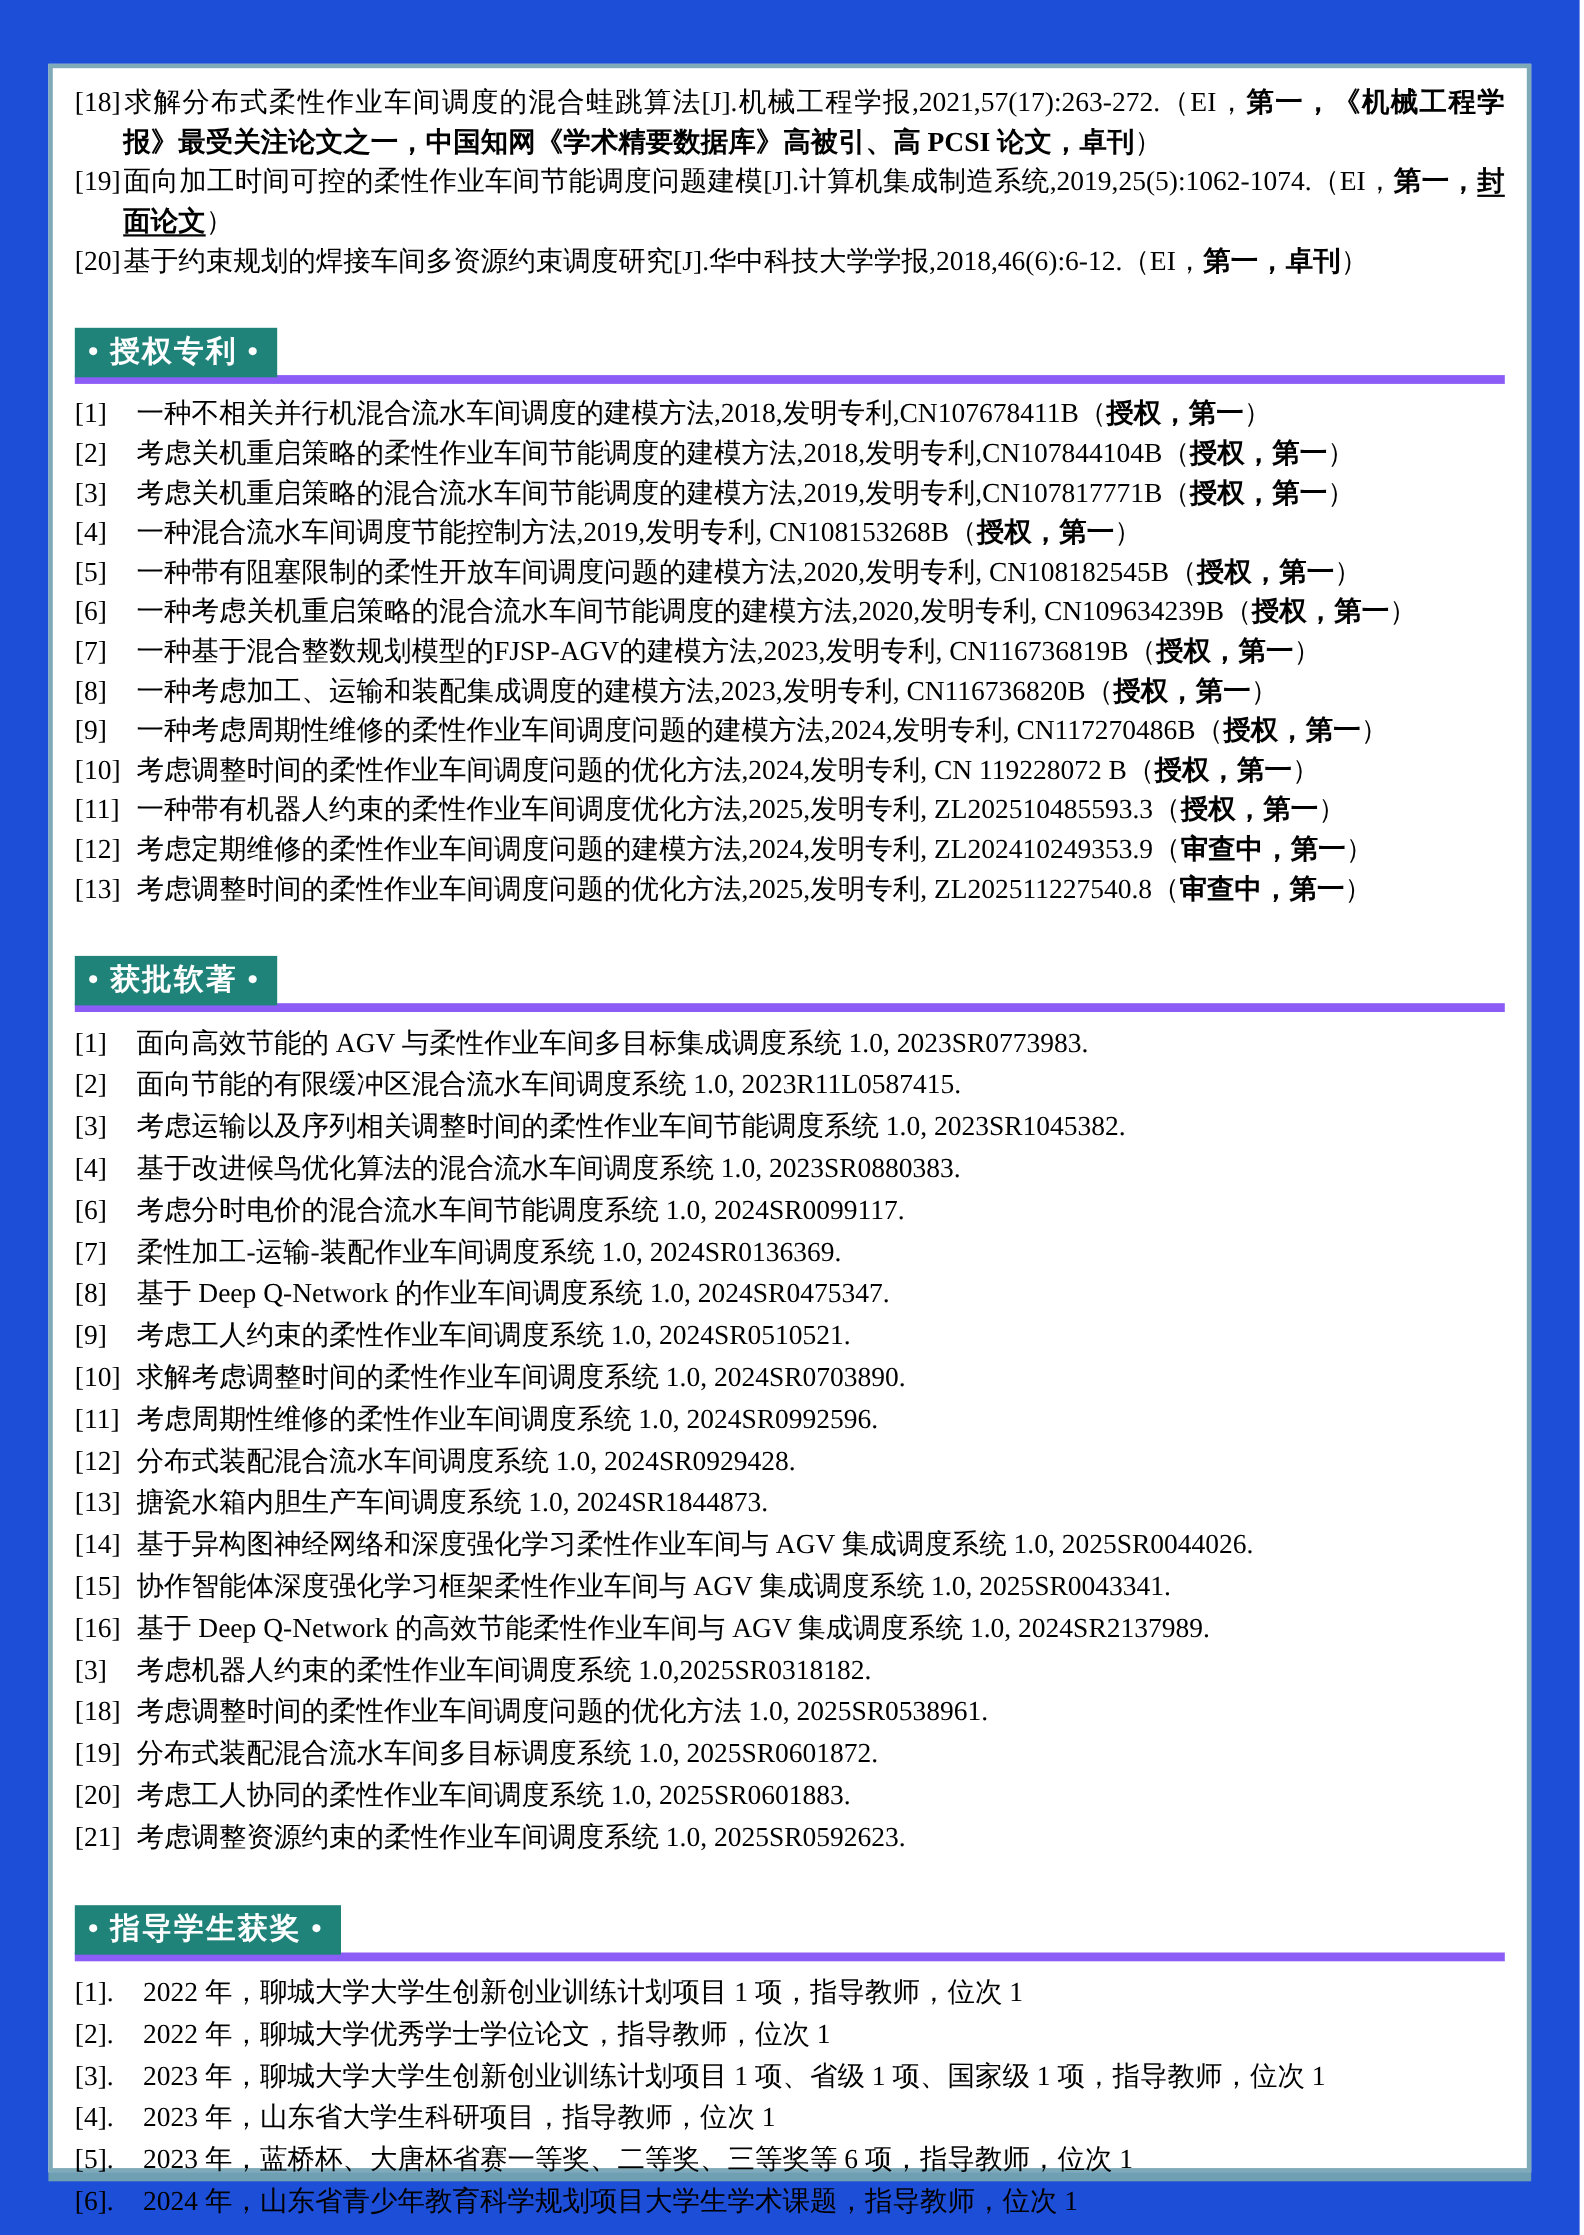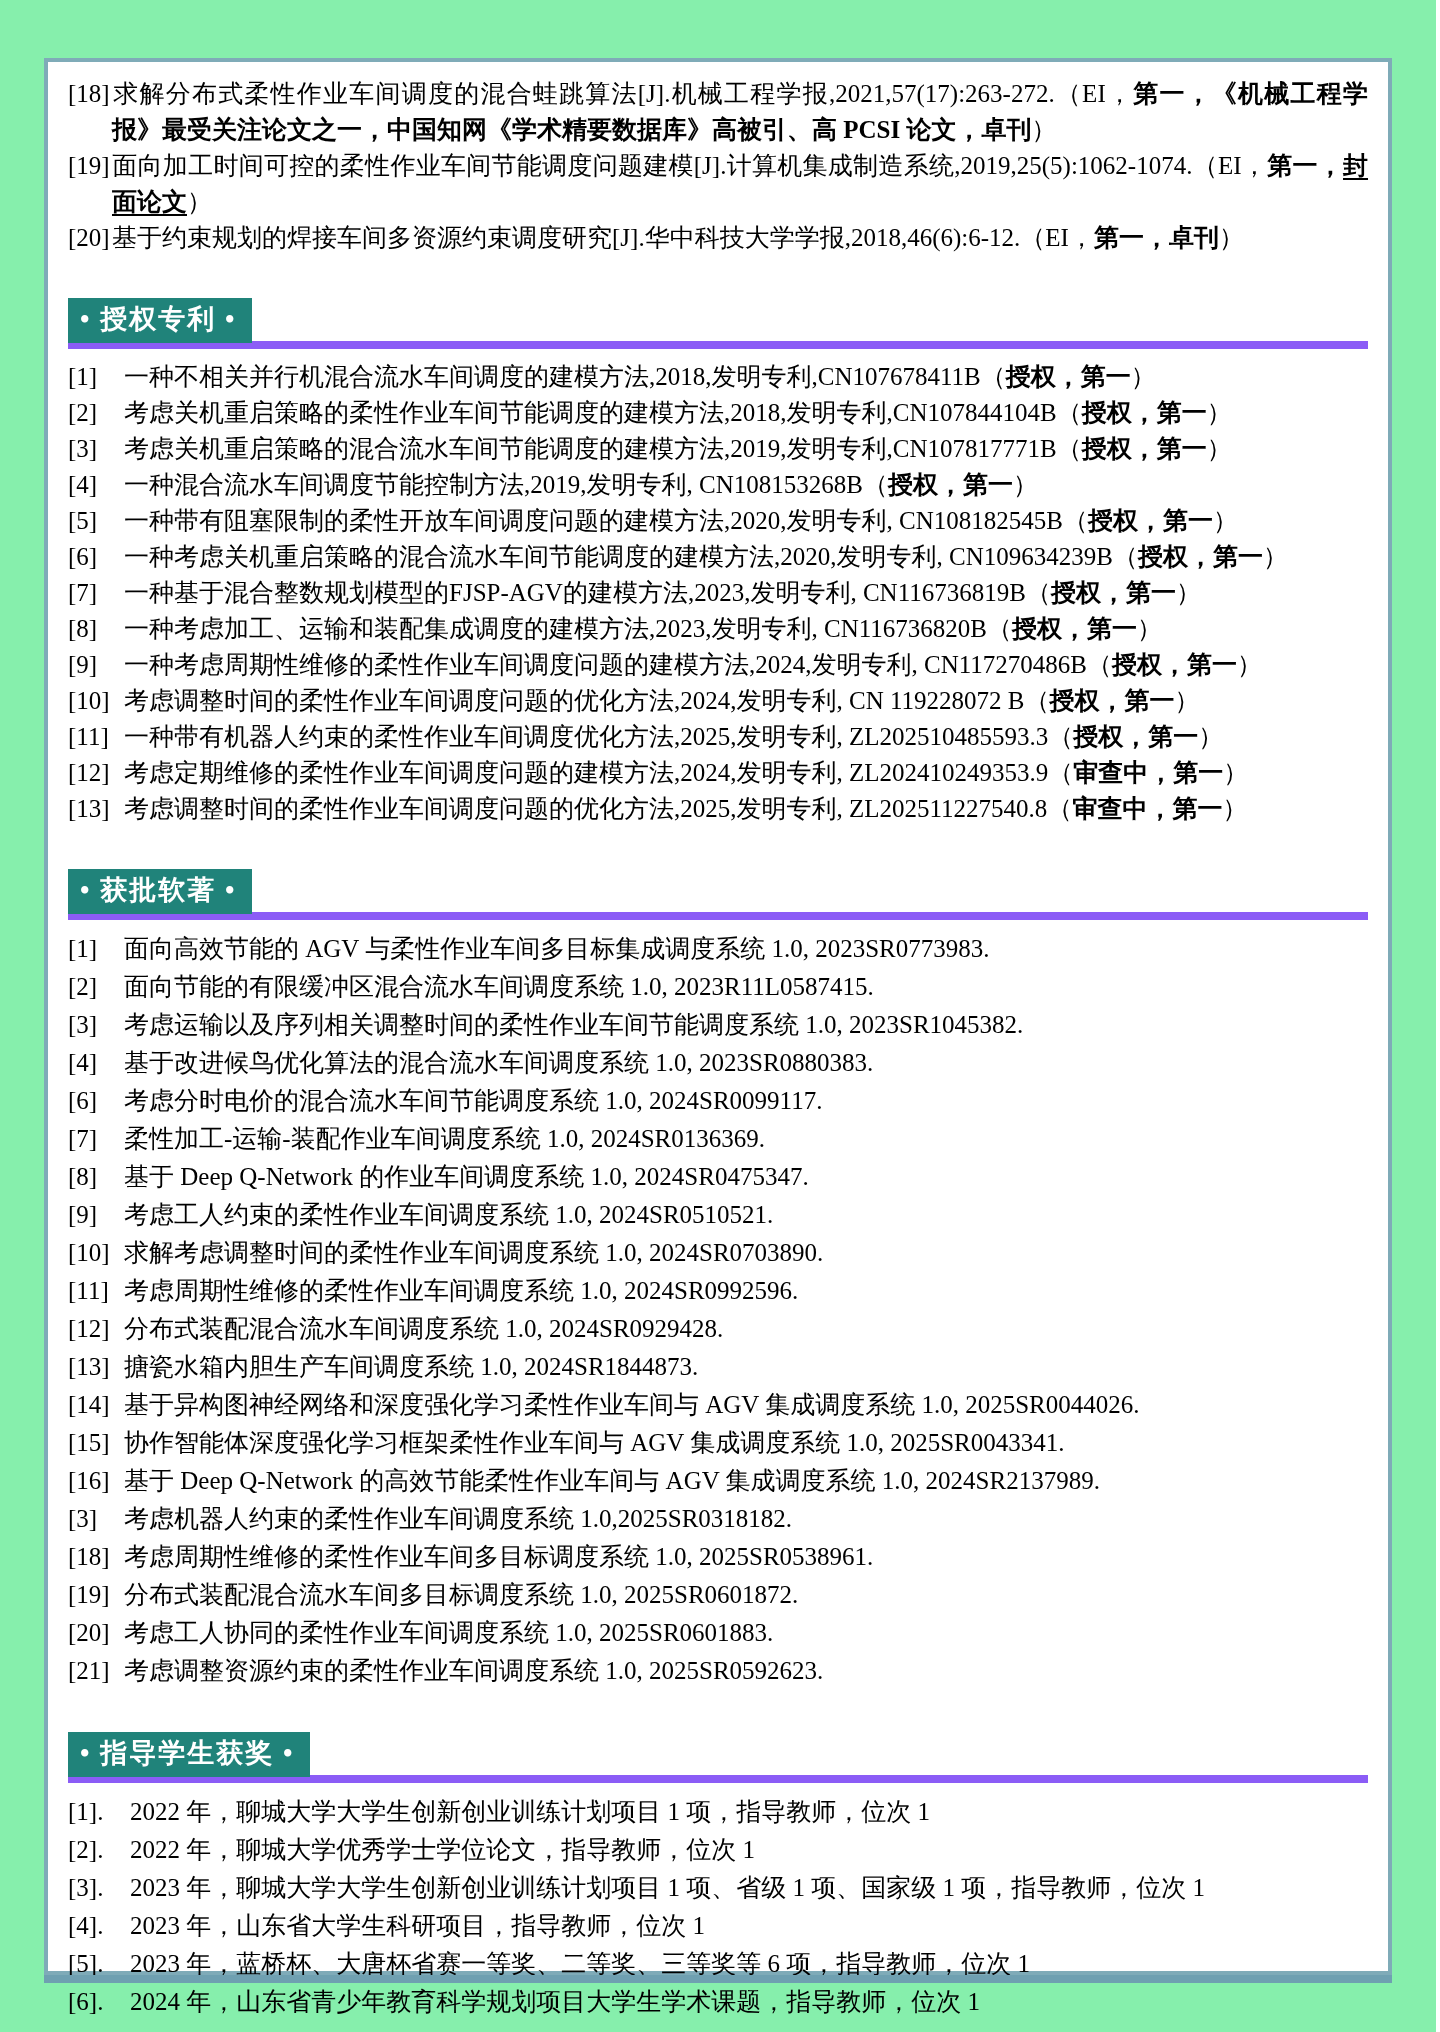--- a/index.html
+++ b/index.html
@@ -9,21 +9,21 @@
     width: 1440px;
     height: 2032px;
     overflow: hidden;
     font-family: "Liberation Serif", "DejaVu Serif", serif;
     color: #000;
   }
   .canvas {
     position: relative;
     width: 1436px;
     height: 2032px;
-    background: #86efac;
+    background: #1d4ed8;
   }
   .page-frame {
     position: absolute;
     left: 44px;
     top: 58px;
     width: 1348px;
     height: 1917px;
     border: 4px solid #7FABB8;
     background: #ffffff;
     box-sizing: border-box;
@@ -115,21 +115,21 @@
           <div class="item"><span class="num">[8]</span><span>基于 Deep Q-Network 的作业车间调度系统 1.0, 2024SR0475347.</span></div>
           <div class="item"><span class="num">[9]</span><span>考虑工人约束的柔性作业车间调度系统 1.0, 2024SR0510521.</span></div>
           <div class="item"><span class="num">[10]</span><span>求解考虑调整时间的柔性作业车间调度系统 1.0, 2024SR0703890.</span></div>
           <div class="item"><span class="num">[11]</span><span>考虑周期性维修的柔性作业车间调度系统 1.0, 2024SR0992596.</span></div>
           <div class="item"><span class="num">[12]</span><span>分布式装配混合流水车间调度系统 1.0, 2024SR0929428.</span></div>
           <div class="item"><span class="num">[13]</span><span>搪瓷水箱内胆生产车间调度系统 1.0, 2024SR1844873.</span></div>
           <div class="item"><span class="num">[14]</span><span>基于异构图神经网络和深度强化学习柔性作业车间与 AGV 集成调度系统 1.0, 2025SR0044026.</span></div>
           <div class="item"><span class="num">[15]</span><span>协作智能体深度强化学习框架柔性作业车间与 AGV 集成调度系统 1.0, 2025SR0043341.</span></div>
           <div class="item"><span class="num">[16]</span><span>基于 Deep Q-Network 的高效节能柔性作业车间与 AGV 集成调度系统 1.0, 2024SR2137989.</span></div>
           <div class="item"><span class="num">[3]</span><span>考虑机器人约束的柔性作业车间调度系统 1.0,2025SR0318182.</span></div>
-          <div class="item"><span class="num">[18]</span><span>考虑周期性维修的柔性作业车间多目标调度系统 1.0, 2025SR0538961.</span></div>
+          <div class="item"><span class="num">[18]</span><span>考虑调整时间的柔性作业车间调度问题的优化方法 1.0, 2025SR0538961.</span></div>
           <div class="item"><span class="num">[19]</span><span>分布式装配混合流水车间多目标调度系统 1.0, 2025SR0601872.</span></div>
           <div class="item"><span class="num">[20]</span><span>考虑工人协同的柔性作业车间调度系统 1.0, 2025SR0601883.</span></div>
           <div class="item"><span class="num">[21]</span><span>考虑调整资源约束的柔性作业车间调度系统 1.0, 2025SR0592623.</span></div>
         </section>
         <section class="blk blk-awards">
           <div class="section-header"><span class="badge">• 指导学生获奖 •</span></div>
           <div class="item"><span class="num">[1].</span><span>2022 年，聊城大学大学生创新创业训练计划项目 1 项，指导教师，位次 1</span></div>
           <div class="item"><span class="num">[2].</span><span>2022 年，聊城大学优秀学士学位论文，指导教师，位次 1</span></div>
           <div class="item"><span class="num">[3].</span><span>2023 年，聊城大学大学生创新创业训练计划项目 1 项、省级 1 项、国家级 1 项，指导教师，位次 1</span></div>
           <div class="item"><span class="num">[4].</span><span>2023 年，山东省大学生科研项目，指导教师，位次 1</span></div>

